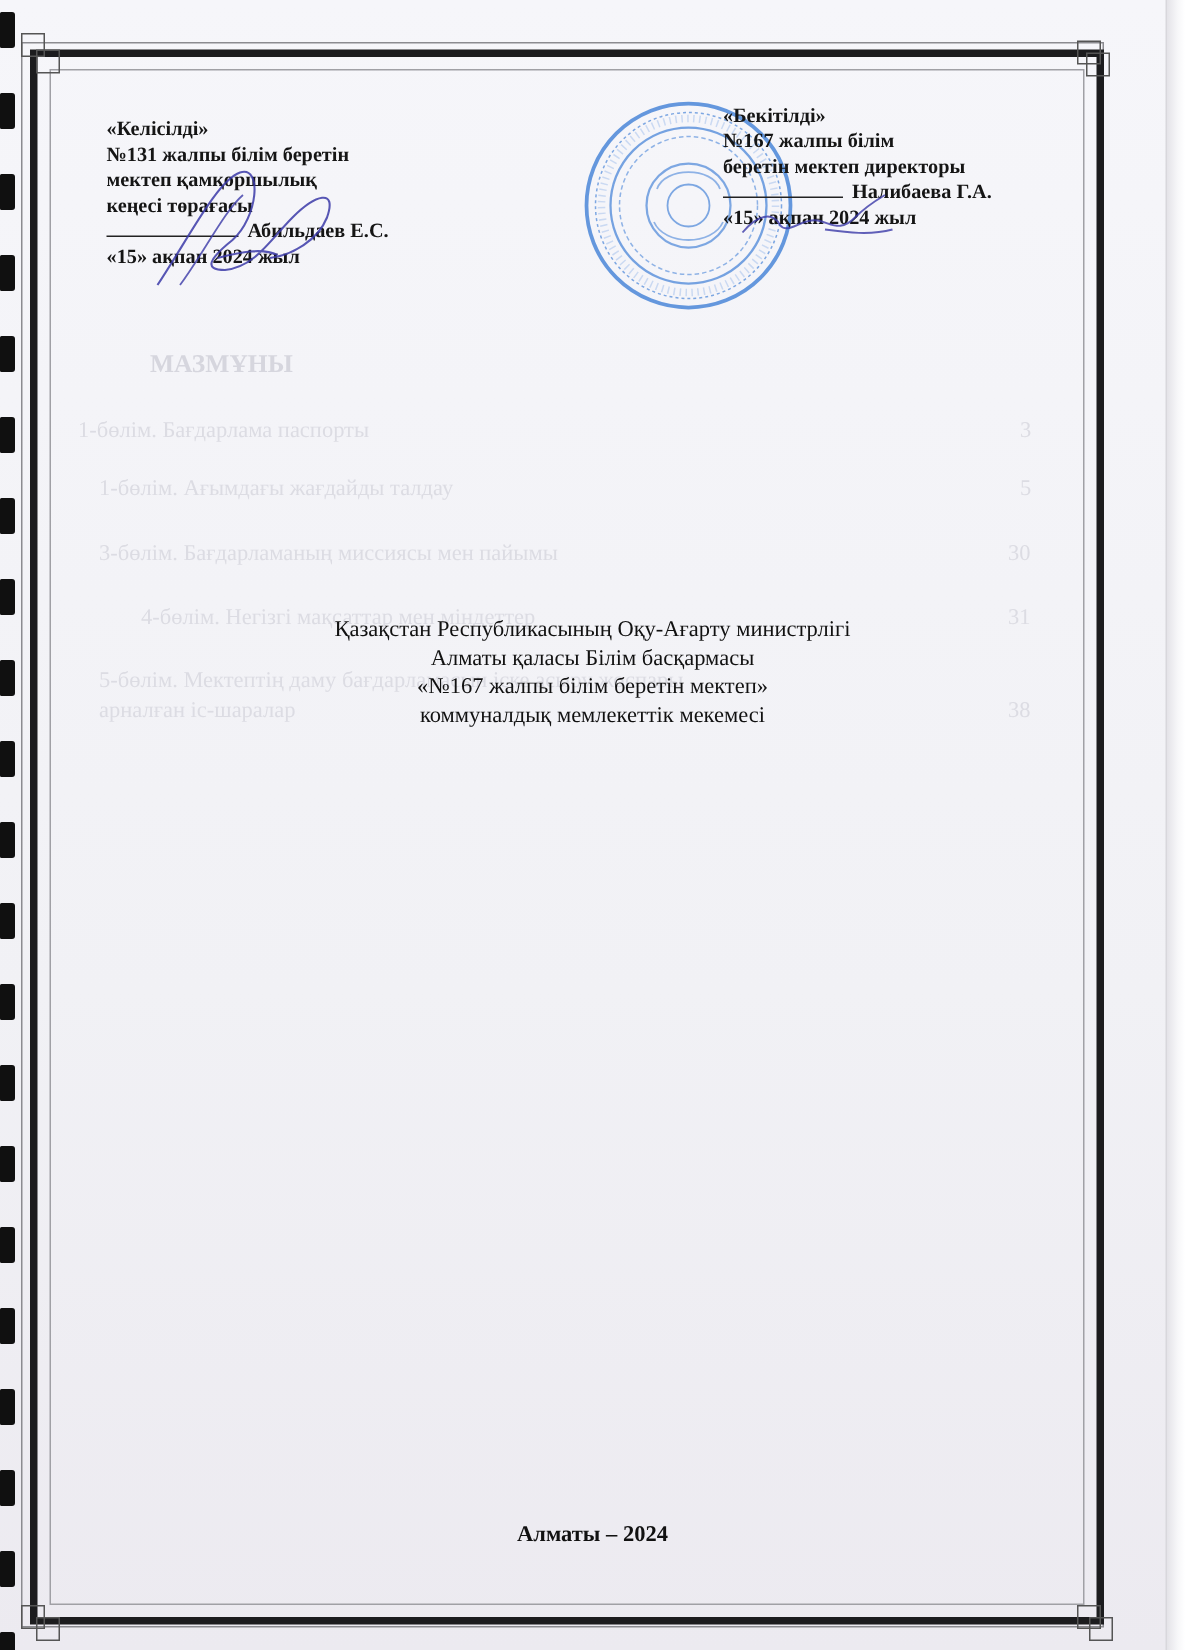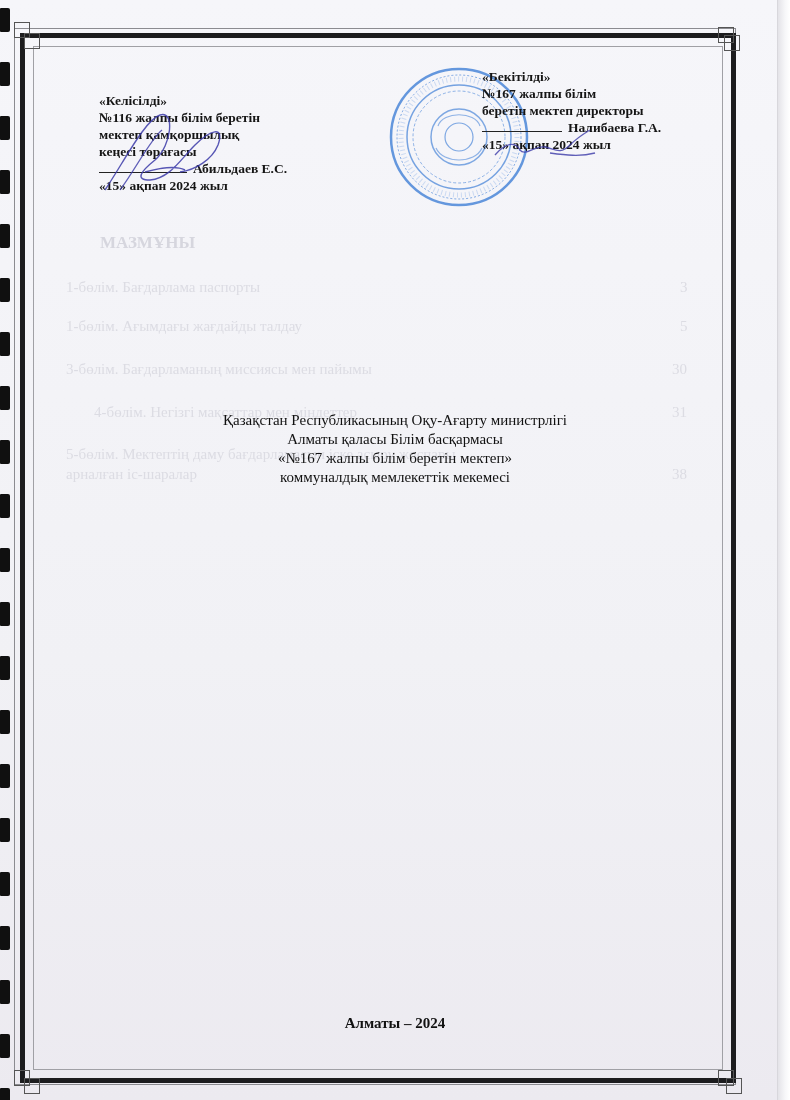--- a/index.html
+++ b/index.html
@@ -47,21 +47,21 @@
     
     .approval {
       position: absolute; font-weight: bold; font-size: 13.5px; line-height: 17px;
       color: #151515;
     }
     .approval .line { white-space: nowrap; }
     .approval .sig-line {
       display: inline-block; width: 88px; border-bottom: 1px solid #222;
       height: 12px; vertical-align: baseline; margin-right: 6px;
     }
-    .approval-left { left: 99px; top: 77px; margin-top: 15px; }
+    .approval-left { left: 71px; top: 77px; }
     .approval-right { left: 482px; top: 68px; }
     .approval-right .sig-line { width: 80px; }
     .signature-scribble { position: absolute; pointer-events: none; }
     .stamp { position: absolute; left: 388px; top: 66px; width: 142px; height: 142px; }
     
     .org-block {
       position: absolute; left: 100px; width: 590px; top: 411px;
       text-align: center; font-weight: normal; font-size: 15px; line-height: 19px;
     }
     .program-title {
@@ -110,36 +110,36 @@
   <div class="corner" style="left:24px;top:33px;"></div>
   <div class="corner" style="left:718px;top:27px;"></div>
   <div class="corner" style="left:724px;top:35px;"></div>
   <div class="corner" style="left:14px;top:1070px;"></div>
   <div class="corner" style="left:24px;top:1078px;"></div>
   <div class="corner" style="left:718px;top:1070px;"></div>
   <div class="corner" style="left:726px;top:1078px;"></div>
 
   <div>
     <div class="bleed title" style="left:100px;top:233px;">МАЗМҰНЫ</div>
-    <div class="bleed" style="left:66px;top:279px;">1-бөлім. Бағдарлама паспорты</div>
+    <div class="bleed" style="left:52px;top:279px;">1-бөлім. Бағдарлама паспорты</div>
     <div class="bleed" style="left:680px;top:279px;">3</div>
     <div class="bleed" style="left:66px;top:318px;">1-бөлім. Ағымдағы жағдайды талдау</div>
     <div class="bleed" style="left:680px;top:318px;">5</div>
     <div class="bleed" style="left:66px;top:361px;">3-бөлім. Бағдарламаның миссиясы мен пайымы</div>
     <div class="bleed" style="left:672px;top:361px;">30</div>
     <div class="bleed" style="left:66px;top:404px;margin-left:28px;">4-бөлім. Негізгі мақсаттар мен міндеттер</div>
     <div class="bleed" style="left:672px;top:404px;">31</div>
     <div class="bleed" style="left:66px;top:446px;">5-бөлім. Мектептің даму бағдарламасын іске асыру жоспары</div>
     <div class="bleed" style="left:66px;top:466px;">арналған іс-шаралар</div>
     <div class="bleed" style="left:672px;top:466px;">38</div>
   </div>
 
   <div class="approval approval-left">
     <div class="line">«Келісілді»</div>
-    <div class="line">№116 жалпы білім беретін</div>
+    <div class="line">№131 жалпы білім беретін</div>
     <div class="line">мектеп қамқоршылық</div>
     <div class="line">кеңесі төрағасы</div>
     <div class="line"><span class="sig-line"></span><span>Абильдаев Е.С.</span></div>
     <div class="line">«15»  ақпан 2024 жыл</div>
   </div>
   <svg class="signature-scribble" style="left:100px;top:100px;" width="130" height="95" viewBox="0 0 130 95">
     <path d="M5 90 C25 60, 45 20, 60 15 C75 10, 72 45, 55 60 C40 72, 35 80, 50 80 C70 78, 80 60, 95 45 C110 30, 125 25, 118 45 C112 60, 95 70, 80 72 M45 72 C60 68, 75 65, 85 70" fill="none" stroke="#3b3aa8" stroke-width="1.4" opacity="0.85"></path>
     <path d="M20 90 C35 70, 50 40, 62 30" fill="none" stroke="#3b3aa8" stroke-width="1.2" opacity="0.8"></path>
   </svg>
 

